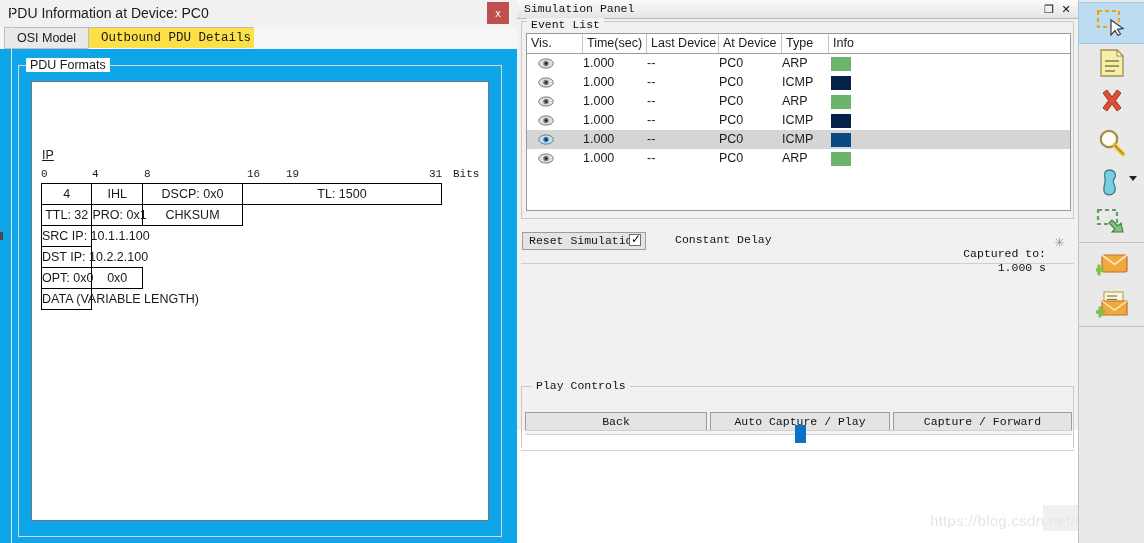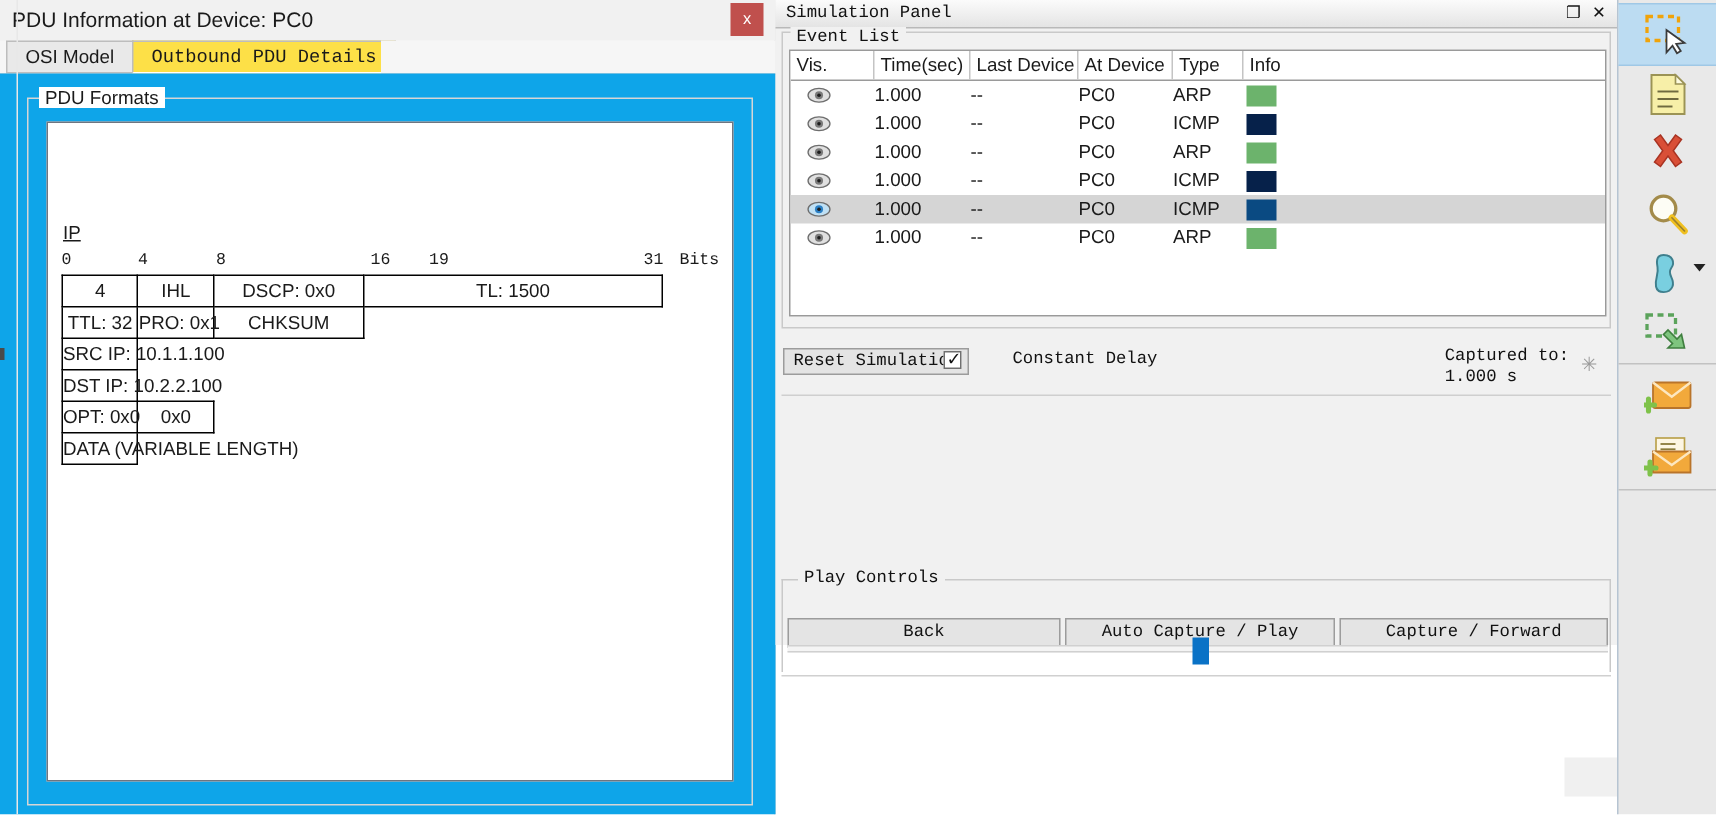--- a/index.html
+++ b/index.html
@@ -197,21 +197,21 @@
   #constant-delay-check{
     position:absolute;left:1px;top:-2px;font-size:12px;color:#111;line-height:12px;
   }
   #constant-delay-label{
     position:absolute;left:18px;top:0;
     font-family:"Liberation Mono", monospace;font-size:11.5px;color:#111;
     white-space:nowrap;
     margin-left:28px;
   }
   #captured-to{
-    position:absolute;right:28px;top:3px;text-align:left;
+    position:absolute;right:28px;top:19px;text-align:right;
     font-family:"Liberation Mono", monospace;font-size:11.5px;color:#111;
     line-height:14px;white-space:nowrap;
   }
   #captured-spinner{
     position:absolute;right:9px;top:9px;width:11px;height:11px;
     font-size:13px;color:#9a9a9a;line-height:11px;text-align:center;
   }
   #sim-divider{
     position:absolute;left:4px;top:263px;width:553px;height:1px;
     background:#cfcfcf;
@@ -547,13 +547,14 @@
         <path d="M6,11 L31,11 L31,25 L6,25 Z" fill="#f2a93b" stroke="#b9742a" stroke-width="1.2"></path>
         <path d="M6,11 L18.5,20 L31,11" fill="none" stroke="#fde7c0" stroke-width="1.5"></path>
         <path d="M4,18 L4,26 M0,22 L8,22" stroke="#7fc24a" stroke-width="3.4" stroke-linecap="round"></path>
       </svg>
     </div>
 
     <div id="tool-sep2"></div>
   </div>
 
   <div id="wm-block"></div>
+  <div id="watermark">https://blog.csdn.net/iHUOAO</div>
 </div>
 
 </body></html>

